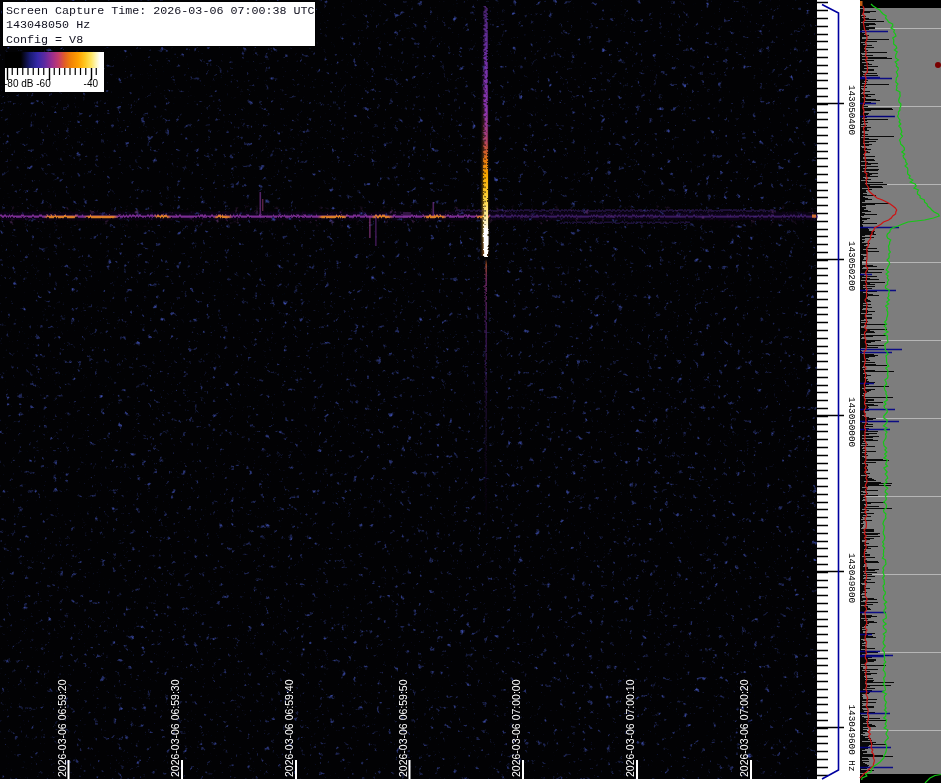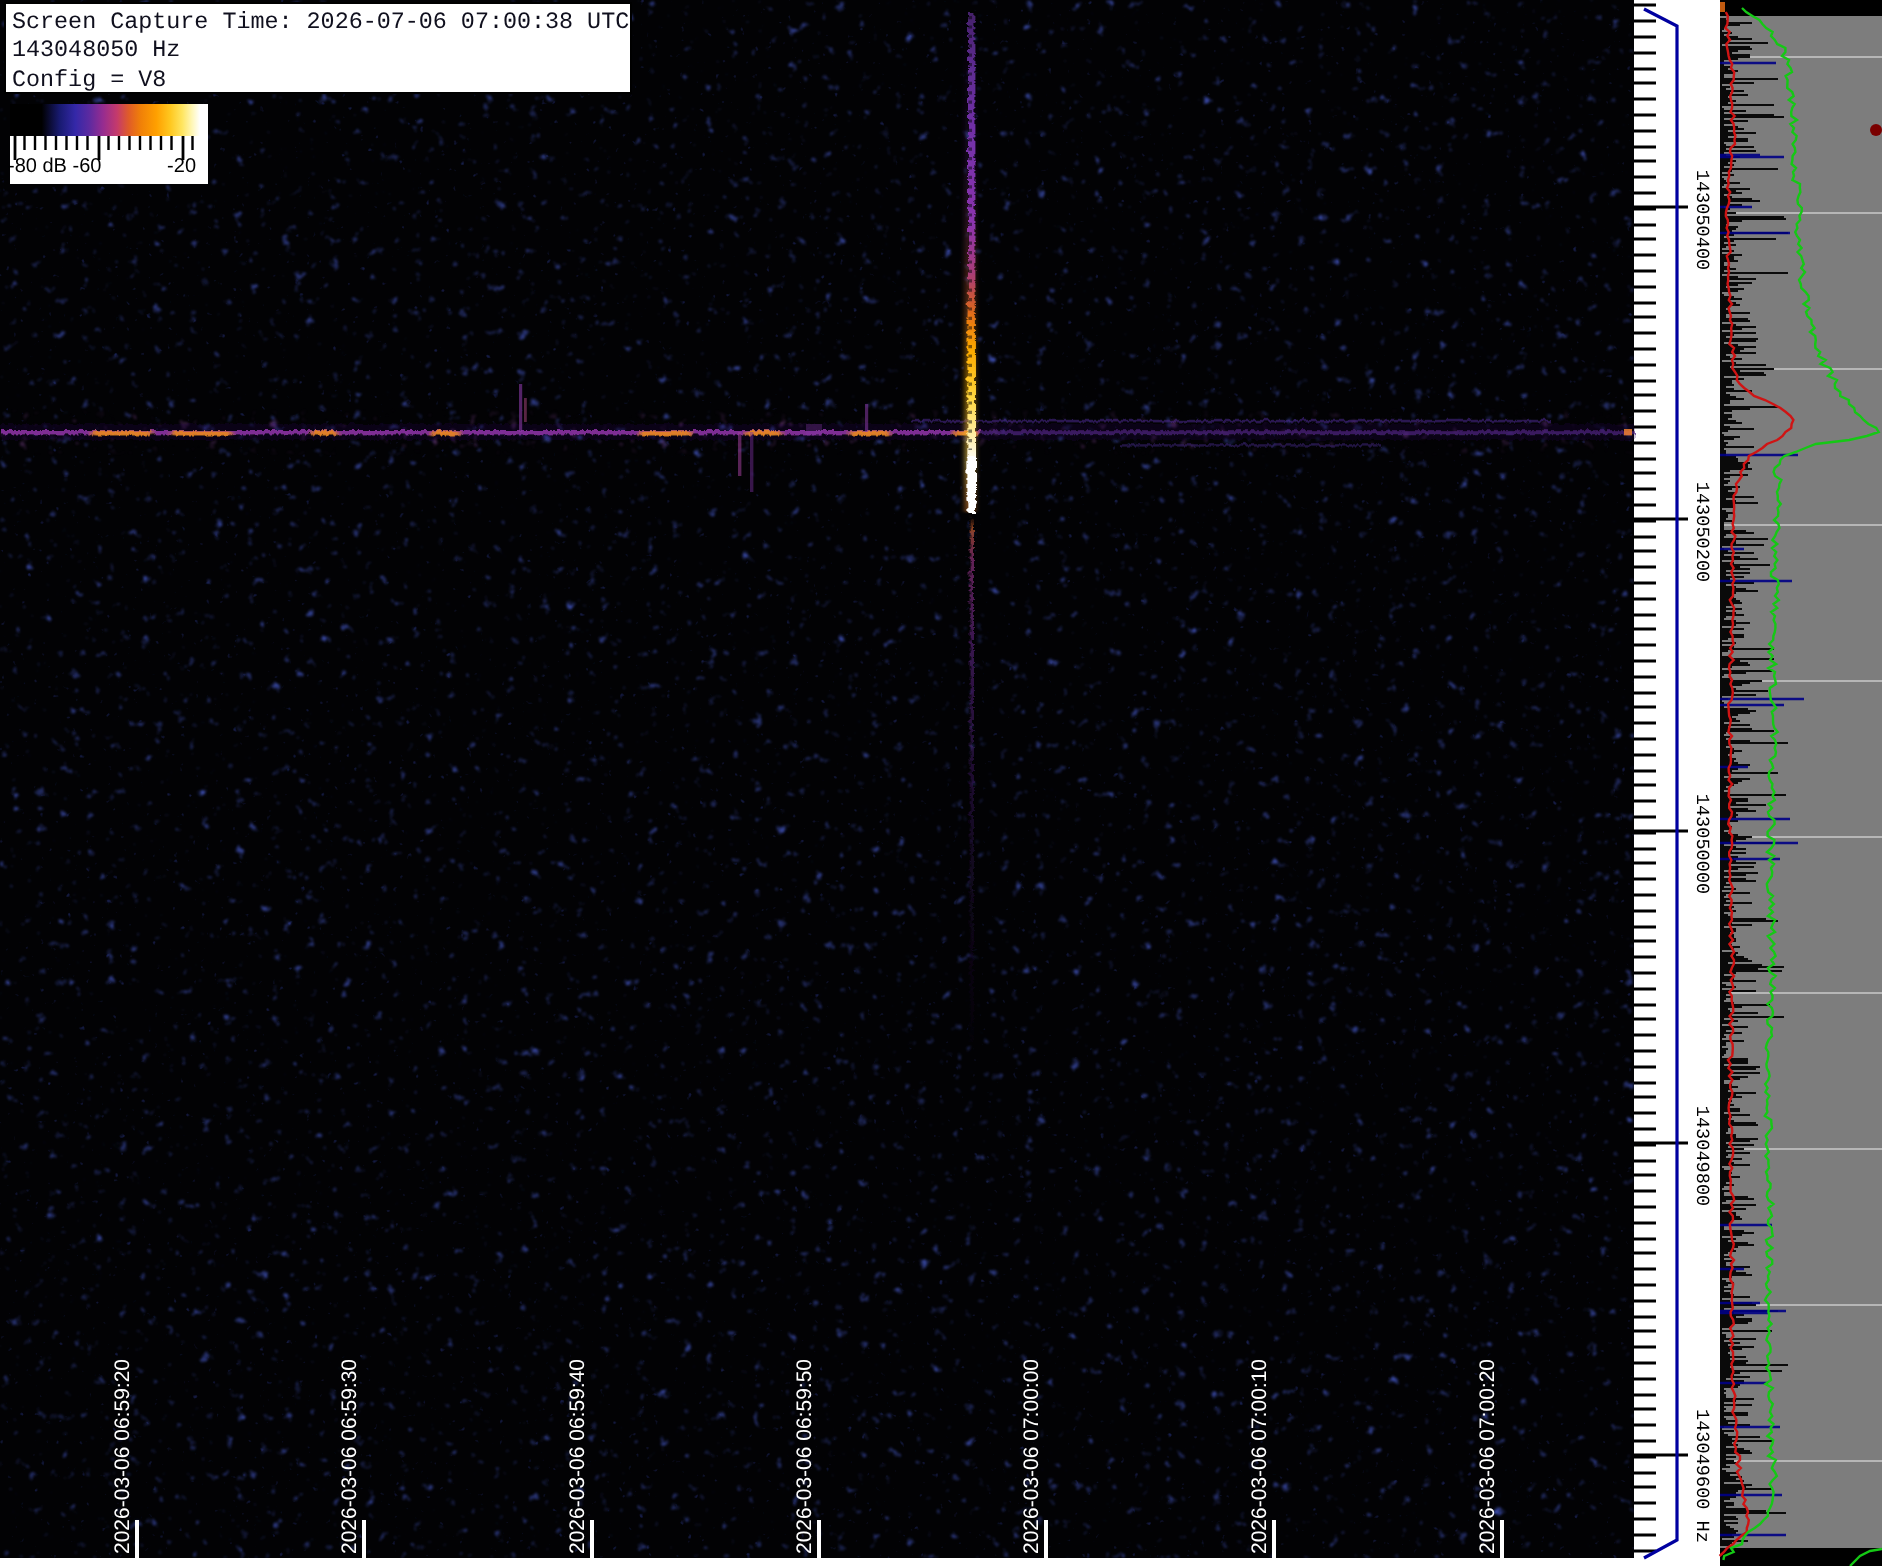--- a/index.html
+++ b/index.html
@@ -173,22 +173,22 @@
 <rect x="408.5" y="760" width="2" height="19" fill="#fff"></rect>
 <text transform="rotate(-90 516 777)" x="516" y="777" text-anchor="start" dominant-baseline="central" font-family="Liberation Sans, sans-serif" font-size="10.5" fill="#fff">2026-03-06 07:00:00</text>
 <rect x="522.0" y="760" width="2" height="19" fill="#fff"></rect>
 <text transform="rotate(-90 630 777)" x="630" y="777" text-anchor="start" dominant-baseline="central" font-family="Liberation Sans, sans-serif" font-size="10.5" fill="#fff">2026-03-06 07:00:10</text>
 <rect x="636.0" y="760" width="2" height="19" fill="#fff"></rect>
 <text transform="rotate(-90 744 777)" x="744" y="777" text-anchor="start" dominant-baseline="central" font-family="Liberation Sans, sans-serif" font-size="10.5" fill="#fff">2026-03-06 07:00:20</text>
 <rect x="750.0" y="760" width="2" height="19" fill="#fff"></rect>
 
 </svg>
 <div style="position:absolute;left:2px;top:1px;width:314px;height:46px;background:#fff;border:1.5px solid #000;box-sizing:border-box;"></div>
-<div class="mono" style="position:absolute;left:6px;top:4px;font-size:11.7px;color:#10101e;line-height:14.3px;white-space:pre;">Screen Capture Time: 2026-07-06 07:00:38 UTC
+<div class="mono" style="position:absolute;left:6px;top:4px;font-size:11.7px;color:#10101e;line-height:14.3px;white-space:pre;">Screen Capture Time: 2026-03-06 07:00:38 UTC
 143048050 Hz
 Config = V8</div>
 <div style="position:absolute;left:5px;top:52px;width:99px;height:40px;background:#fff;"></div>
 <div style="position:absolute;left:5px;top:52px;width:99px;height:16px;background:linear-gradient(90deg,#000 0%,#000 16%,#181a70 25%,#3428a8 33%,#5c2aa0 40%,#962c90 47%,#c43a6c 54%,#e05c28 60%,#f08008 66%,#ffa000 74%,#ffc820 81%,#ffe560 87%,#fff7b8 92%,#fff 96%);"></div>
 <svg width="110" height="16" style="position:absolute;left:5px;top:68px">
 <path d="M7.25 0v7 M12.50 0v7 M17.75 0v7 M23.00 0v7 M28.25 0v7 M33.50 0v7 M38.75 0v7 M49.25 0v7 M54.50 0v7 M59.75 0v7 M65.00 0v7 M70.25 0v7 M75.50 0v7 M80.75 0v7 M91.25 0v7" stroke="#000" stroke-width="1.2" fill="none"></path>
 <path d="M2.5 0v12M44.5 0v12M86.5 0v12" stroke="#000" stroke-width="1.4" fill="none"></path>
 </svg>
-<div style="position:absolute;left:4px;top:78px;width:100px;font-size:10px;color:#000;">-80 dB -60<span style="position:absolute;right:6px">-20</span></div>
+<div style="position:absolute;left:4px;top:78px;width:100px;font-size:10px;color:#000;">-80 dB -60<span style="position:absolute;right:6px">-40</span></div>
 </div>
 </body></html>

